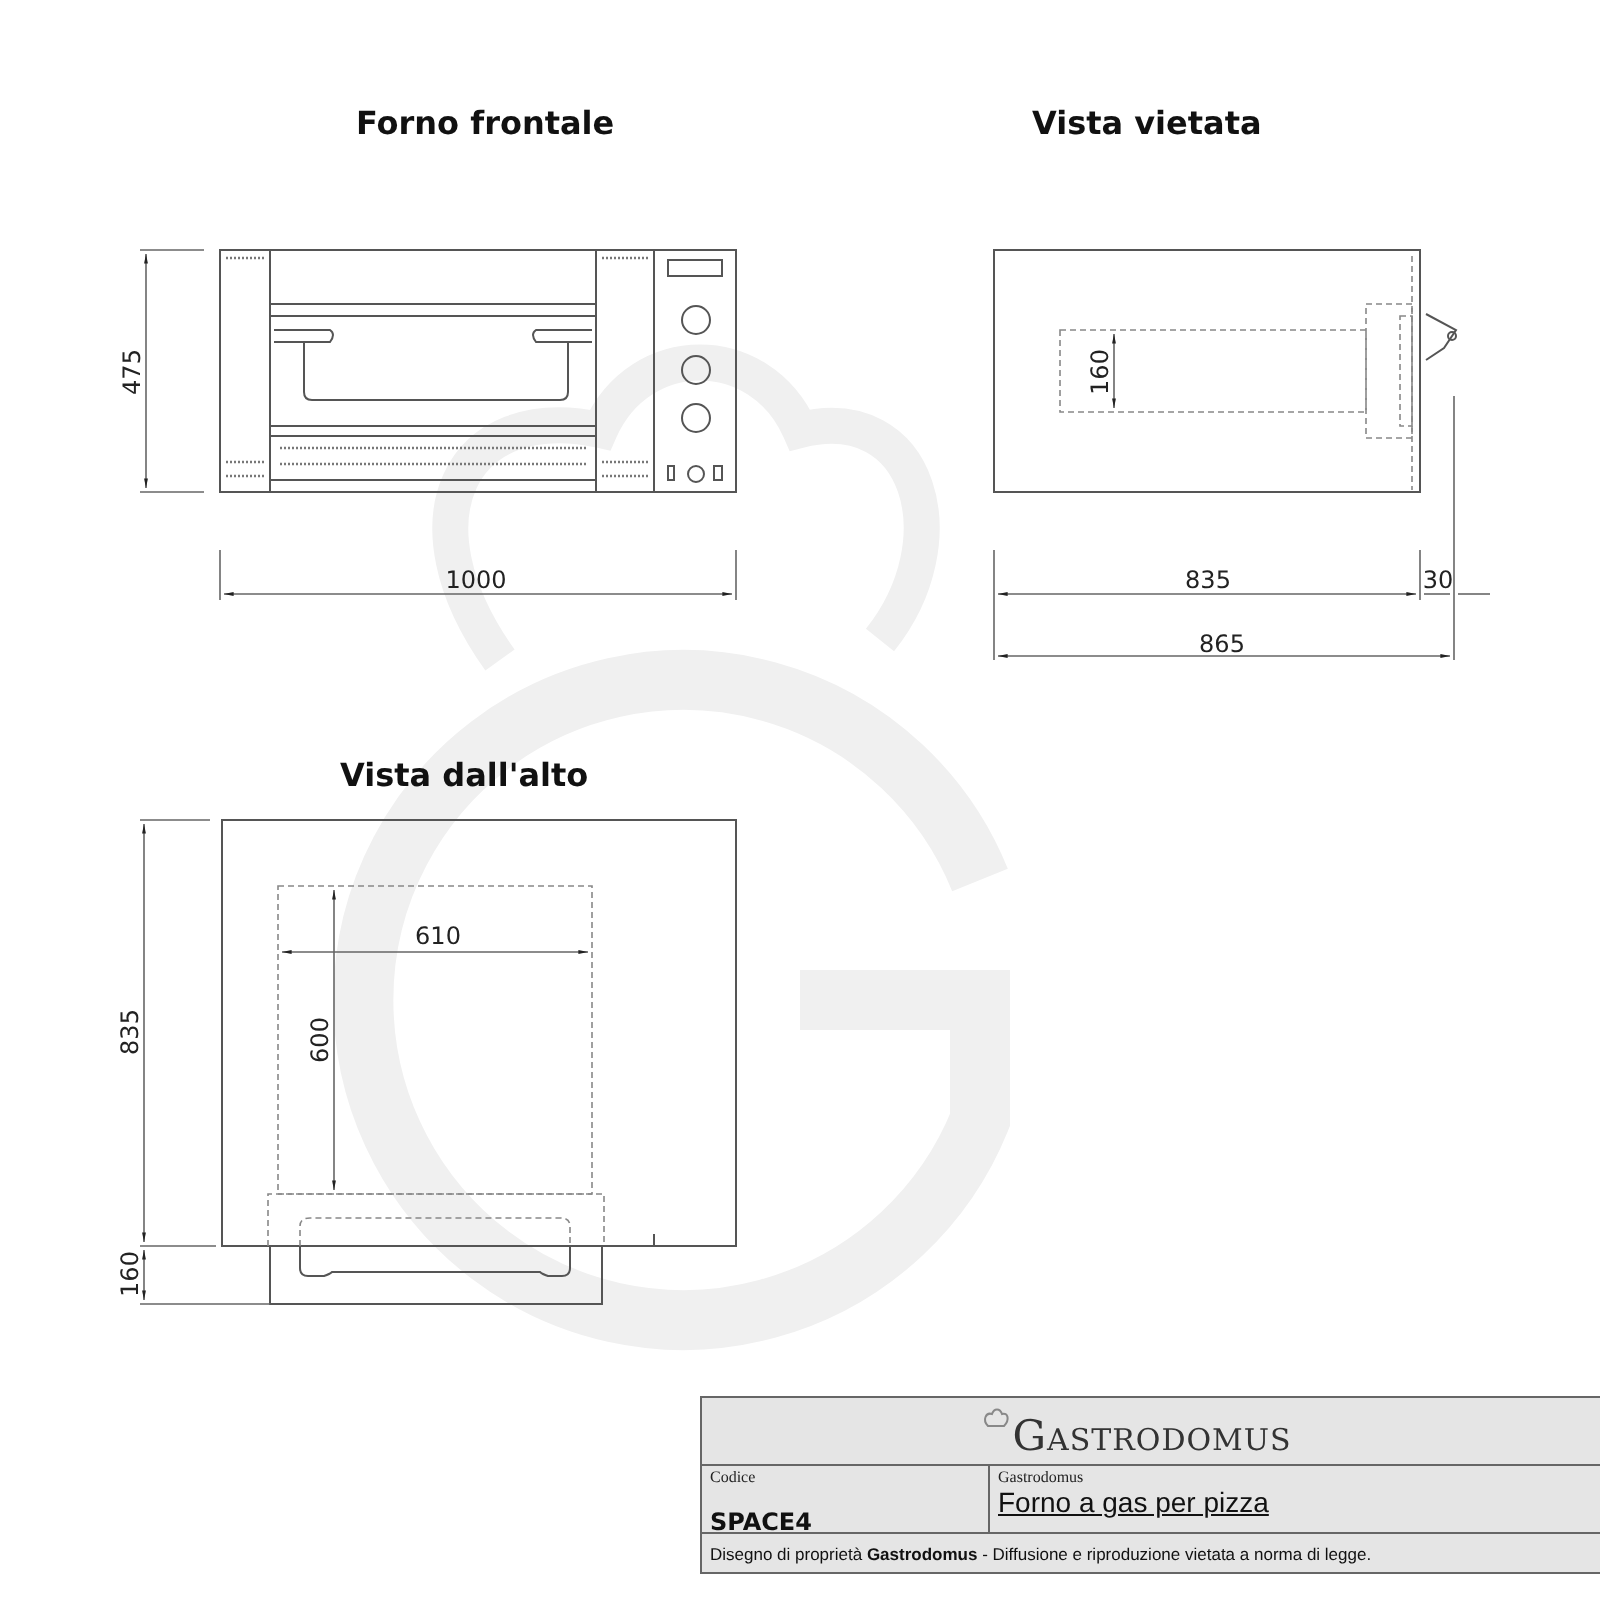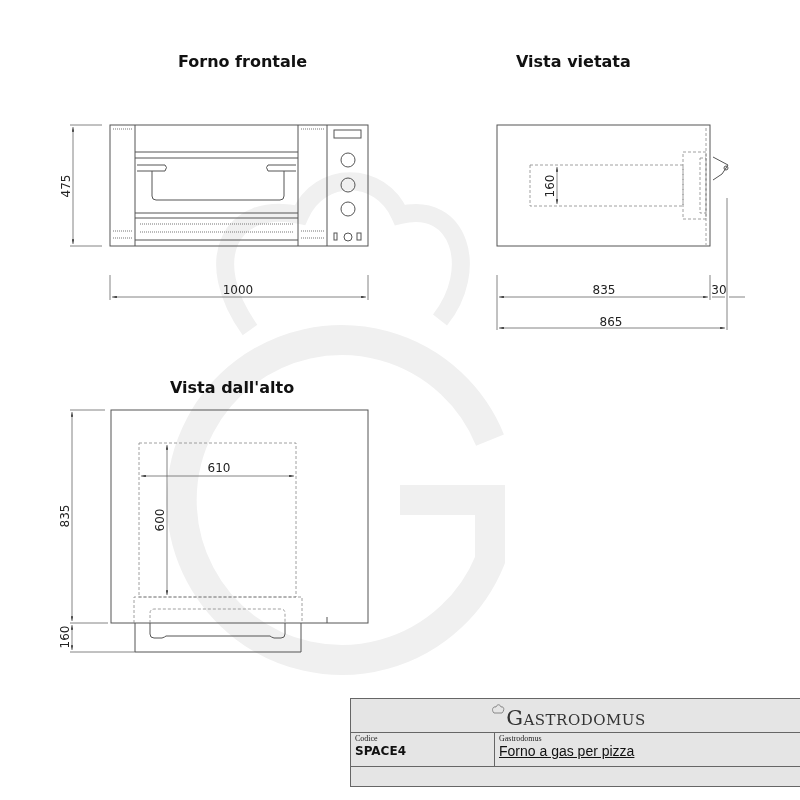--- a/index.html
+++ b/index.html
@@ -8,21 +8,21 @@
   svg.drawing { position: absolute; left: 0; top: 0; }
   .dim { font-family: "DejaVu Sans", sans-serif; font-size: 12px; fill: #222; }
   .tb { position: absolute; left: 350px; top: 698px; width: 452px; height: 89px; border: 1px solid #666; box-sizing: border-box; background: #e5e5e5; }
   .tb-logo { height: 34px; border-bottom: 1px solid #666; display: flex; align-items: flex-end; justify-content: center; padding-bottom: 2px; box-sizing: border-box; position: relative; }
   .tb-logo-text { font-family: "DejaVu Serif", serif; font-size: 15px; color: #333; letter-spacing: 0.5px; }
   .tb-logo-text .big { font-size: 21px; }
   .tb-row { display: flex; height: 33px; border-bottom: 1px solid #666; }
   .tb-cell { padding: 1px 4px; box-sizing: border-box; }
   .tb-cell.code { width: 144px; border-right: 1px solid #666; }
   .tb-label { font-size: 8px; color: #222; font-family: Liberation Serif, serif; }
-  .tb-code { font-size: 12px; font-weight: bold; color: #111; font-family: "DejaVu Sans", sans-serif; margin-top: 1px; }
+  .tb-code { font-size: 12px; font-weight: bold; color: #111; font-family: "DejaVu Sans", sans-serif; margin-top: 11px; }
   .tb-desc { font-size: 14px; color: #111; font-family: "Liberation Sans", sans-serif; text-decoration: underline; }
   .tb-footer { font-size: 8.5px; color: #111; padding: 5px 4px; font-family: "Liberation Sans", sans-serif; }
   .tb-footer b { font-weight: bold; }
 </style>
 </head>
 <body>
 
 <svg class="drawing" width="800" height="800" viewBox="0 0 800 800" xmlns="http://www.w3.org/2000/svg">
   <defs>
     <marker id="arr" viewBox="0 0 10 10" refX="10" refY="5" markerWidth="8" markerHeight="6" orient="auto-start-reverse">
@@ -149,13 +149,14 @@
   <div class="tb-row">
     <div class="tb-cell code">
       <div class="tb-label">Codice</div>
       <div class="tb-code">SPACE4</div>
     </div>
     <div class="tb-cell">
       <div class="tb-label">Gastrodomus</div>
       <div class="tb-desc">Forno a gas per pizza</div>
     </div>
   </div>
+  <div class="tb-footer"><span>Disegno di proprietà </span><b>Gastrodomus</b><span> - Diffusione e riproduzione vietata a norma di legge.</span></div>
 </div>
 
 </body></html>

